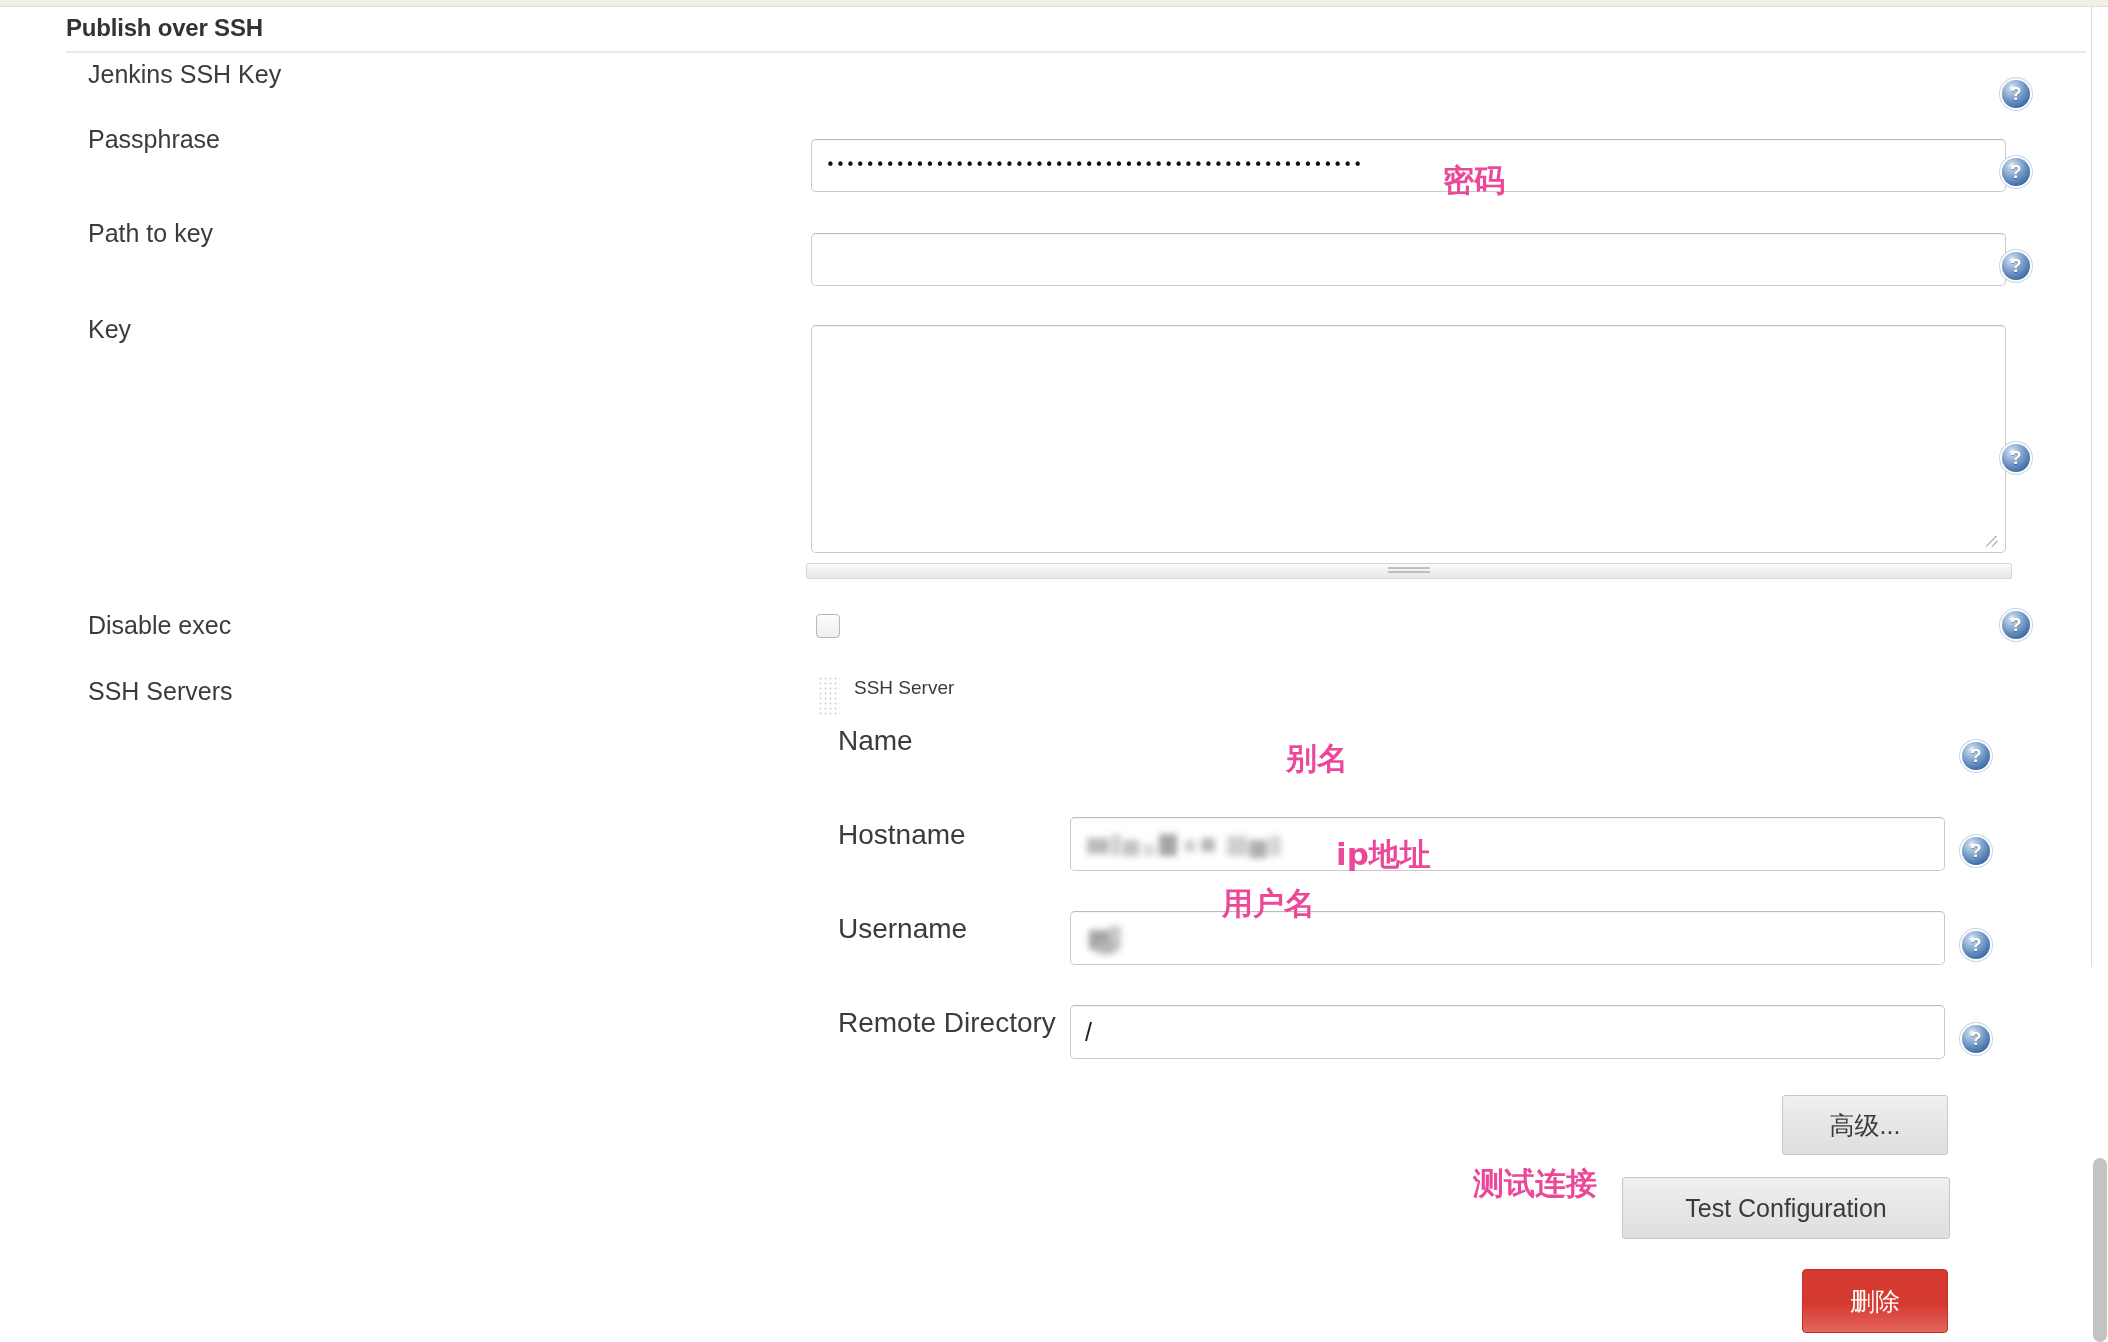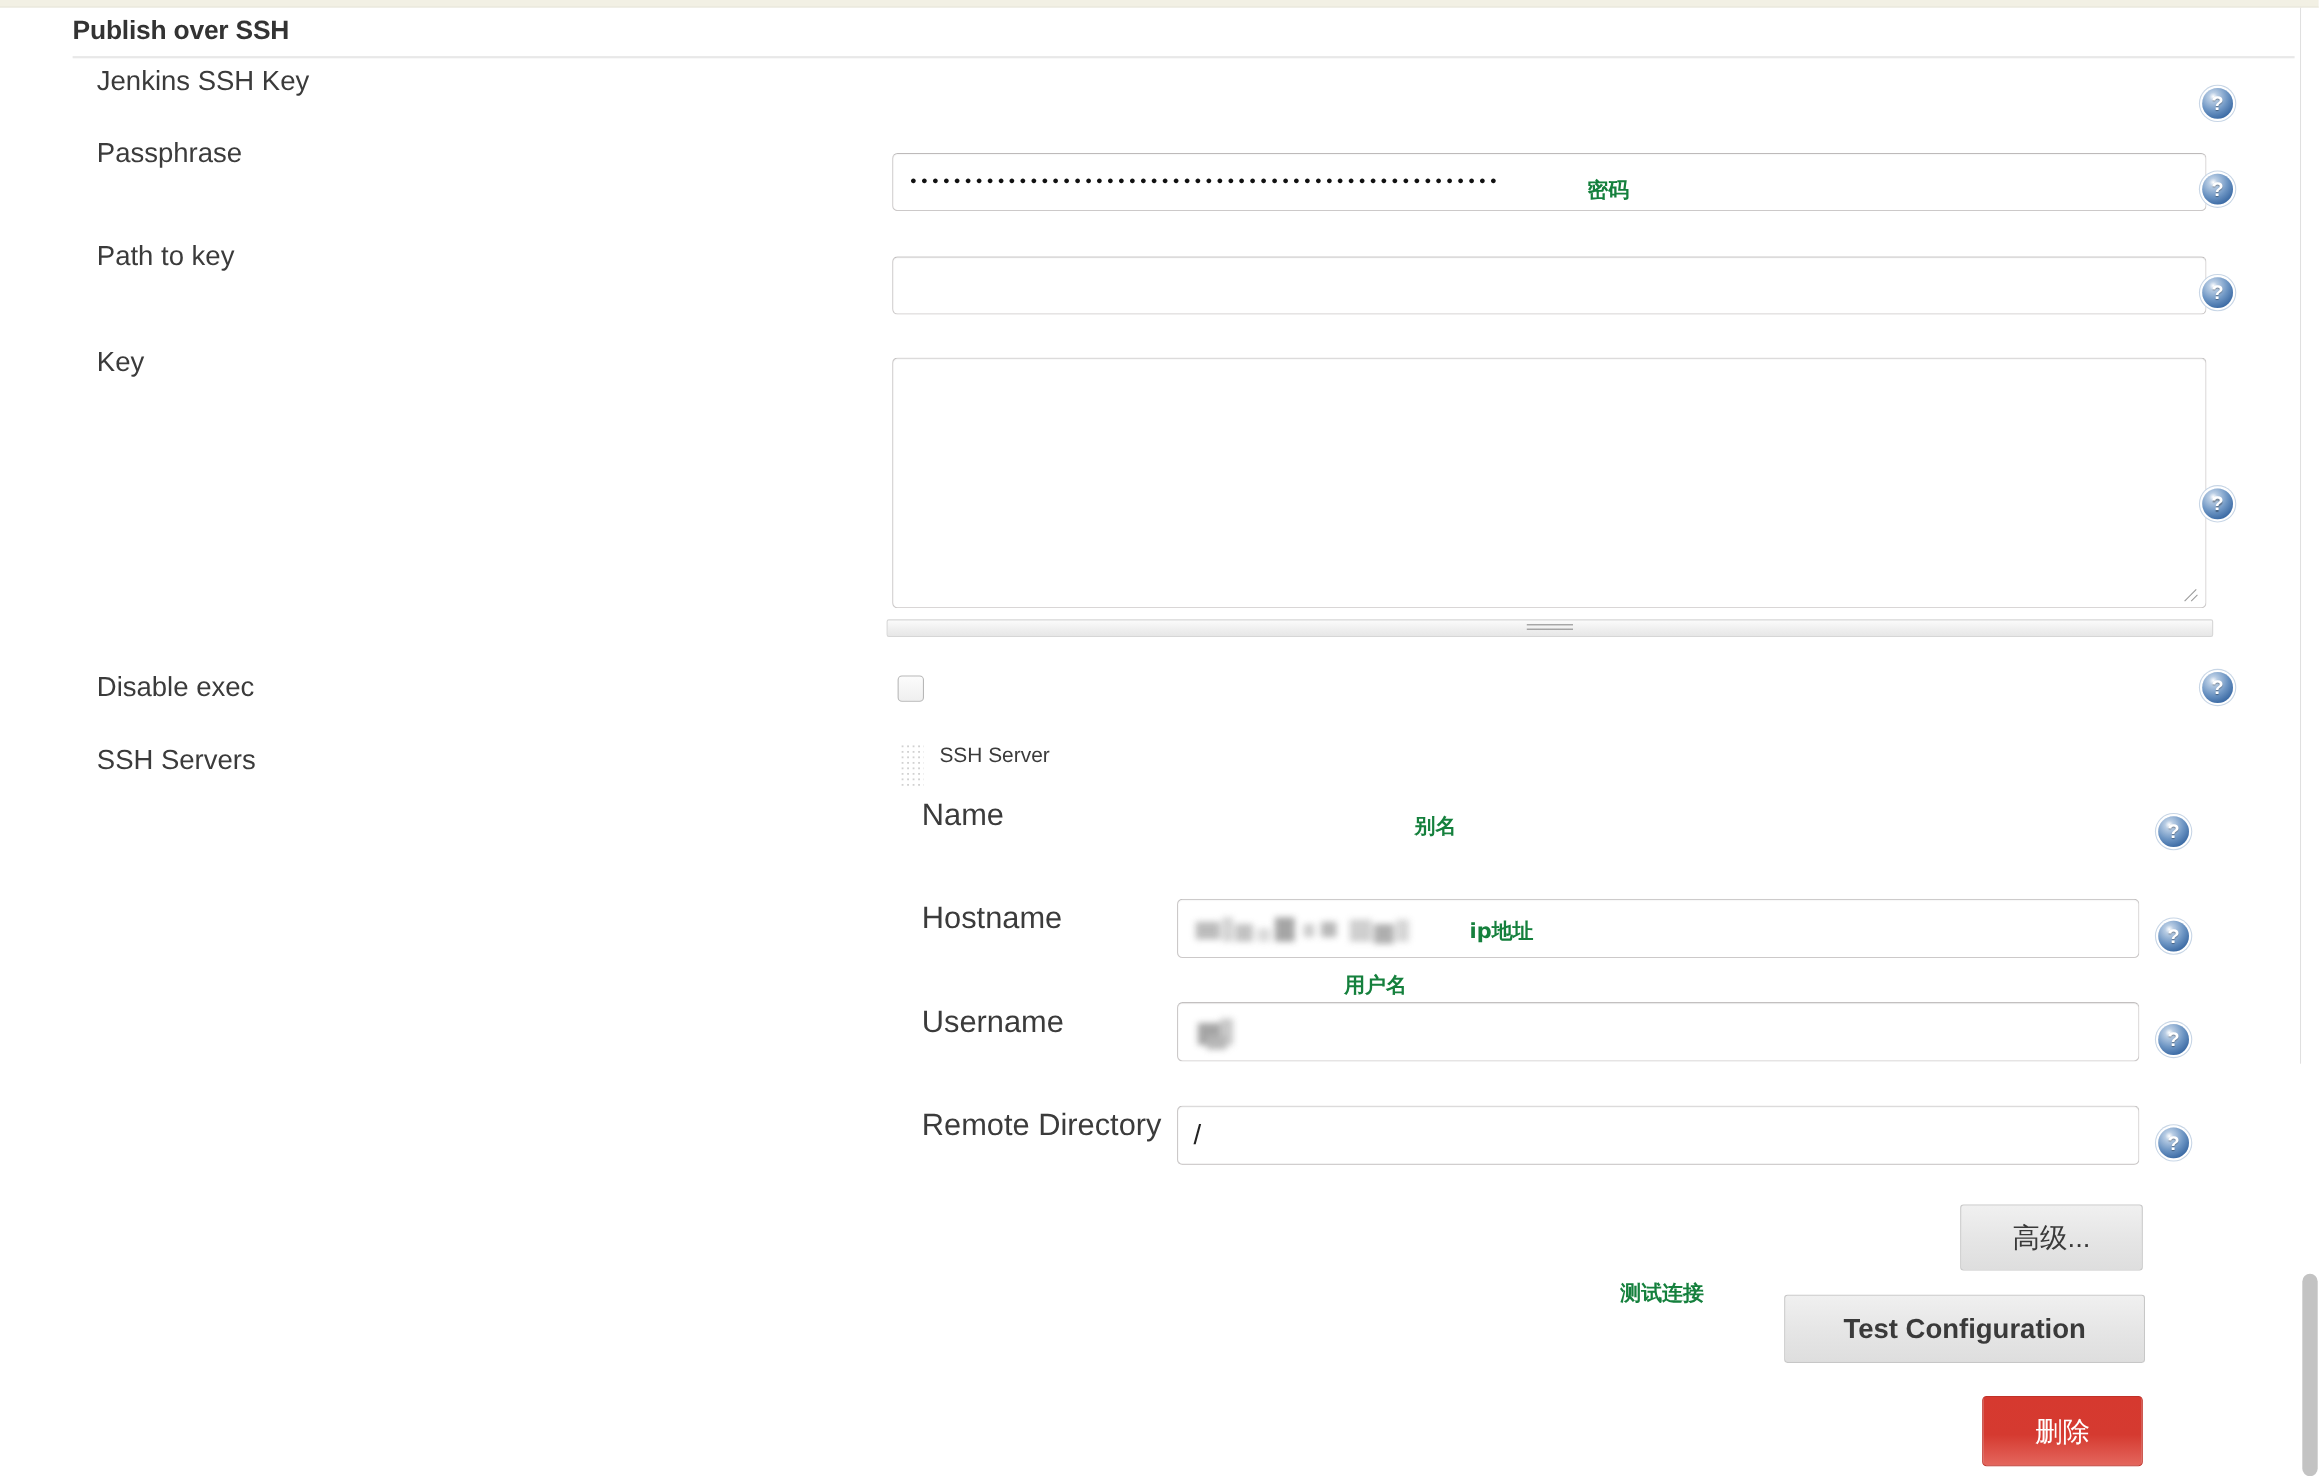--- a/index.html
+++ b/index.html
@@ -87,22 +87,22 @@
     font-family: "DejaVu Sans", sans-serif;
     font-size: 15px;
     letter-spacing: 1.1px;
     color: #111111;
     line-height: 1;
   }
 
   
   .anno {
     position: absolute;
-    color: #15803d;
-    font-size: 19px;
+    color: #ec4899;
+    font-size: 31px;
     font-weight: bold;
     white-space: nowrap;
     font-family: "DejaVu Sans", "Liberation Sans", sans-serif;
   }
 
   
   .ta {
     position: absolute;
     box-sizing: border-box;
     background: #ffffff;
@@ -223,21 +223,21 @@
     background: linear-gradient(to bottom, #f0f0f0 0%, #e6e6e6 50%, #dedede 100%);
     border: 1px solid #c7c7c7;
     border-radius: 3px;
     display: flex;
     align-items: center;
     justify-content: center;
     font-size: 25px;
     color: #3a3a3a;
     white-space: nowrap;
   }
-  .btn-strong { font-weight: bold; }
+  .btn-strong { font-weight: normal; }
   .btn-danger {
     background: linear-gradient(to bottom, #d6392f 0%, #d53a30 55%, #e4665d 100%);
     border: 1px solid #c03128;
     color: #ffffff;
     font-weight: normal;
     border-radius: 4px;
   }
 
   
   .scroll-track {

